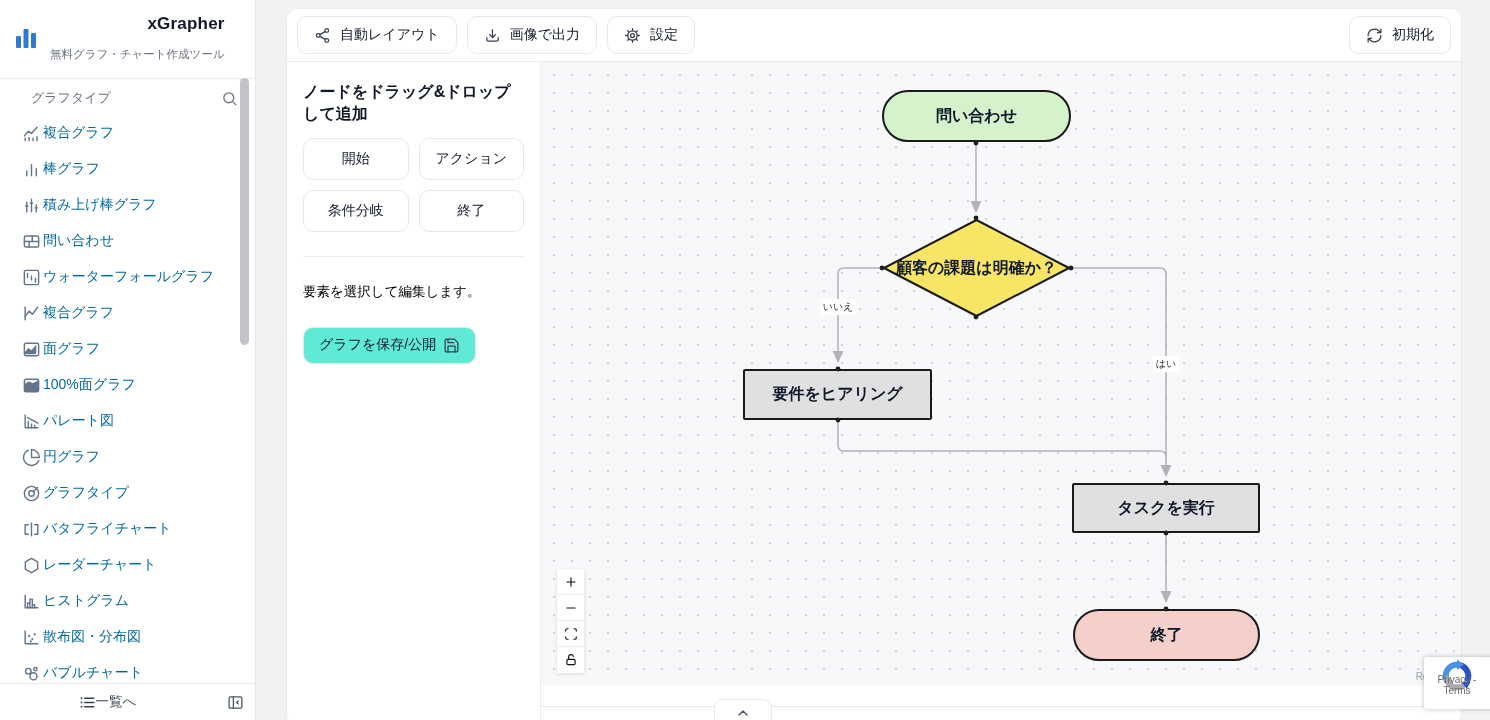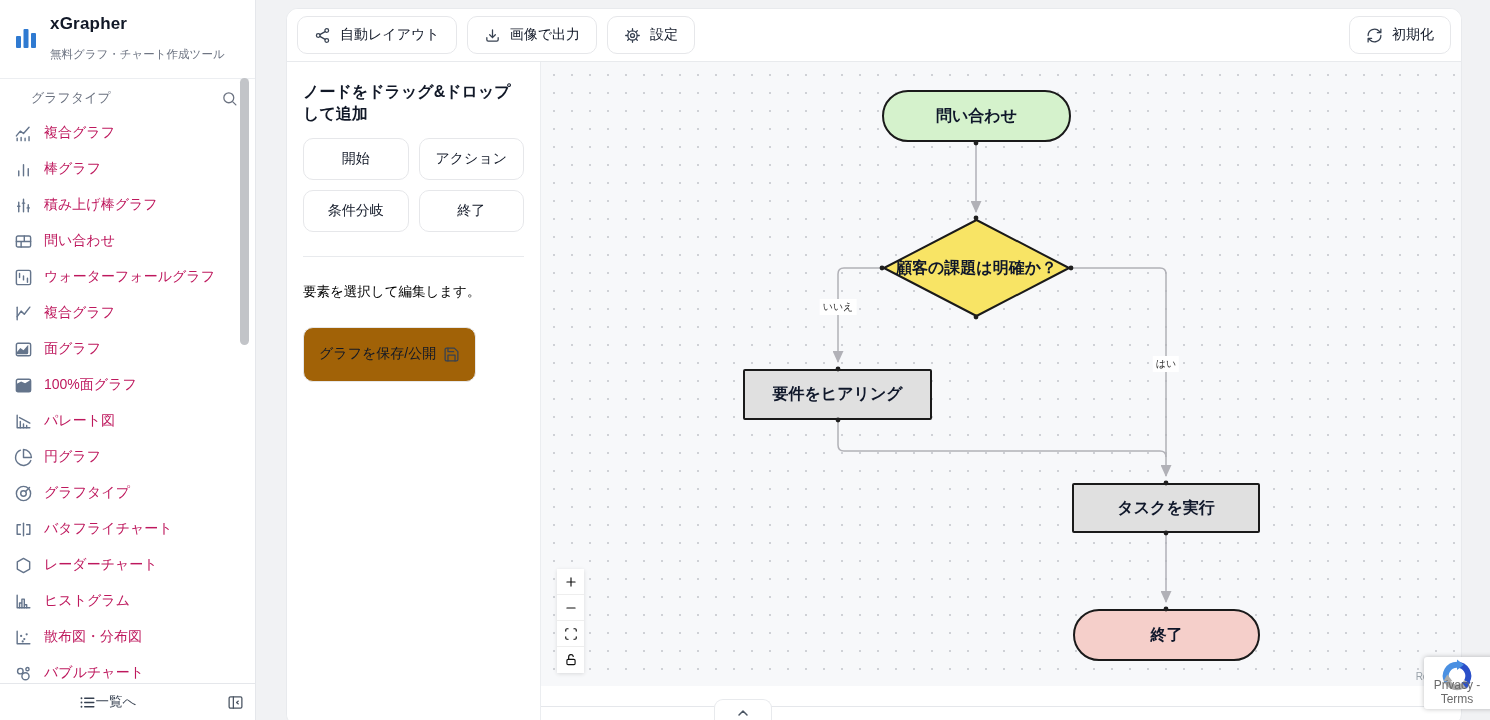--- a/index.html
+++ b/index.html
@@ -2,29 +2,29 @@
 <html><head>
 <meta charset="utf-8">
 <style>
   * { margin:0; padding:0; box-sizing:border-box; }
   html,body { width:1490px; height:720px; overflow:hidden; }
   body { font-family:"Liberation Sans","DejaVu Sans",sans-serif; background:#f1f2f4; color:#1f2937; position:relative; }
   svg.ic { stroke:currentColor; fill:none; stroke-width:1.8; stroke-linecap:round; stroke-linejoin:round; display:block; }
 
   
   .sidebar { position:absolute; left:0; top:0; width:256px; height:720px; background:#fff; border-right:1px solid #e5e7eb; }
-  .logo-row { display:flex; align-items:center; gap:12px; padding:14px 14px 12px 14px; }
+  .logo-row { display:flex; align-items:center; gap:12px; padding:14px 14px 12px 14px;text-align:right; }
   .logo-mark { width:24px; height:24px; color:#2f7ad1; }
   .logo-title { font-size:17px; font-weight:bold; color:#111827; letter-spacing:.2px; }
   .logo-sub { font-size:11.5px; color:#6b7280; margin-top:13px; }
   .sidebar-head { display:flex; align-items:center; justify-content:space-between; padding:10px 16px 8px 14px; border-top:1px solid #eceef1; margin-top:4px; }
   .sidebar-head-label { font-size:13px; color:#6b7280;margin-left:17px; }
   .search-btn { background:none; border:none; color:#6b7280; cursor:pointer; width:18px; height:18px; }
   .chart-list { list-style:none; }
-  .chart-item { display:flex; align-items:center; height:36px; padding-left:14px; gap:11px; font-size:14px; color:#be185d; cursor:pointer; }
+  .chart-item { display:flex; align-items:center; height:36px; padding-left:14px; gap:2px; font-size:14px; color:#0369a1; cursor:pointer;margin-left:8px; }
   .chart-item .ci-icon { width:19px; height:19px; color:#64748b; flex:0 0 19px; }
   .scroll-thumb { position:absolute; right:6px; top:78px; width:9px; height:267px; background:#c2c4c8; border-radius:5px; }
   .sidebar-footer { position:absolute; left:0; right:0; bottom:0; height:37px; border-top:1px solid #e5e7eb; display:flex; align-items:center; background:#fff; }
   .list-btn { flex:1; display:flex; align-items:center; justify-content:center; background:none; border:none; font-size:13.5px; color:#374151; cursor:pointer; }
   .list-btn .ic { width:17px; height:17px; }
   .collapse-btn { width:40px; background:none; border:none; color:#4b5563; cursor:pointer; }
   .collapse-btn .ic { width:17px; height:17px; margin:0 auto; }
 
   
   .card { position:absolute; left:286px; top:8px; width:1176px; height:718px; background:#fff; border:1px solid #e8eaed; border-radius:12px; overflow:hidden; }
@@ -34,21 +34,21 @@
   .tb-spacer { flex:1; }
   .tb-btn.last { margin-right:0; }
 
   
   .node-panel { position:absolute; left:0; top:53px; width:254px; bottom:0; background:#fff; border-right:1px solid #ebedf0; padding:19px 16px; z-index:10; }
   .panel-heading { font-size:16px; font-weight:bold; color:#111827; line-height:1.4; width:224px; }
   .node-grid { display:grid; grid-template-columns:1fr 1fr; gap:10px; margin-top:12px; }
   .node-btn { height:42px; background:#fff; border:1px solid #e6e7ea; border-radius:10px; font-size:14px; color:#111827; cursor:grab; display:flex; align-items:center; justify-content:center; }
   .panel-divider { border:none; border-top:1px solid #e8eaed; margin:24px 0 0 0; }
   .panel-hint { margin-top:26px; font-size:13.5px; color:#000000; }
-  .save-btn { margin-top:26px; display:flex; align-items:center; gap:7px; height:55px; padding:0 15px; background:#a16207; border:1px solid #e6e7ea; border-radius:10px; font-size:14px; color:#111827; cursor:pointer; }
+  .save-btn { margin-top:26px; display:flex; align-items:center; gap:7px; height:37px; padding:0 15px; background:#5eead4; border:1px solid #e6e7ea; border-radius:10px; font-size:14px; color:#111827; cursor:pointer; }
   .save-btn .ic { width:17px; height:17px; color:#374151; }
 
   
   .canvas { position:absolute; left:254px; top:53px; width:922px; height:624px; background-color:#f7f8fa;
             background-image:radial-gradient(#cfd1d6 1px, transparent 1.2px); background-size:18px 18px; background-position:4px 4px; }
   .fc-node { position:absolute; display:flex; align-items:center; justify-content:center; font-size:16px; font-weight:bold; color:#0f172a; z-index:4; }
   .fc-pill { border:2px solid #1a1a1a; border-radius:26px; }
   .fc-rect { border:2px solid #1a1a1a; border-radius:2px; }
   .n-start { left:341px; top:28px; width:189px; height:52px; background:#d5f2cc; }
   .n-end   { left:532px; top:547px; width:187px; height:52px; background:#f5cfca; }
@@ -68,21 +68,21 @@
   .attribution { position:absolute; right:29px; bottom:4px; font-size:10px; color:#9aa3ab; z-index:2; }
 
   
   .bottom-line { position:absolute; left:0; right:0; top:697px; border-top:1px solid #e5e7eb; z-index:5; }
   .bottom-tab { position:absolute; left:427px; top:690px; width:58px; height:28px; background:#fff; border:1px solid #e8eaed; border-bottom:none; border-radius:9px 9px 0 0; display:flex; align-items:flex-start; justify-content:center; padding-top:5px; z-index:6; cursor:pointer; }
   .bottom-tab .ic { width:16px; height:16px; color:#4b5563; stroke-width:2.2; }
 
   
   .recaptcha { position:absolute; left:1424px; top:657px; width:90px; height:52px; background:#fff; border-radius:3px; box-shadow:0 0 5px rgba(0,0,0,.25); z-index:30; }
   .rc-logo { position:absolute; left:15px; top:1px; width:36px; height:36px; }
-  .rc-text { position:absolute; left:0; width:66px; bottom:3px; text-align:center; font-size:12px; color:#6a6a6a; }
+  .rc-text { position:absolute; left:0; width:66px; bottom:13px; text-align:center; font-size:10px; color:#6a6a6a; }
 </style>
 </head>
 <body>
 
 <svg width="0" height="0" style="position:absolute" aria-hidden="true">
   <defs>
     <symbol id="i-combo" viewBox="0 0 24 24">
         <path d="M4 21v-3M9 21v-4M14 21v-3M19 21v-5"></path>
         <path d="M3 15l5-6 4 3 7-8"></path>
       </symbol>

